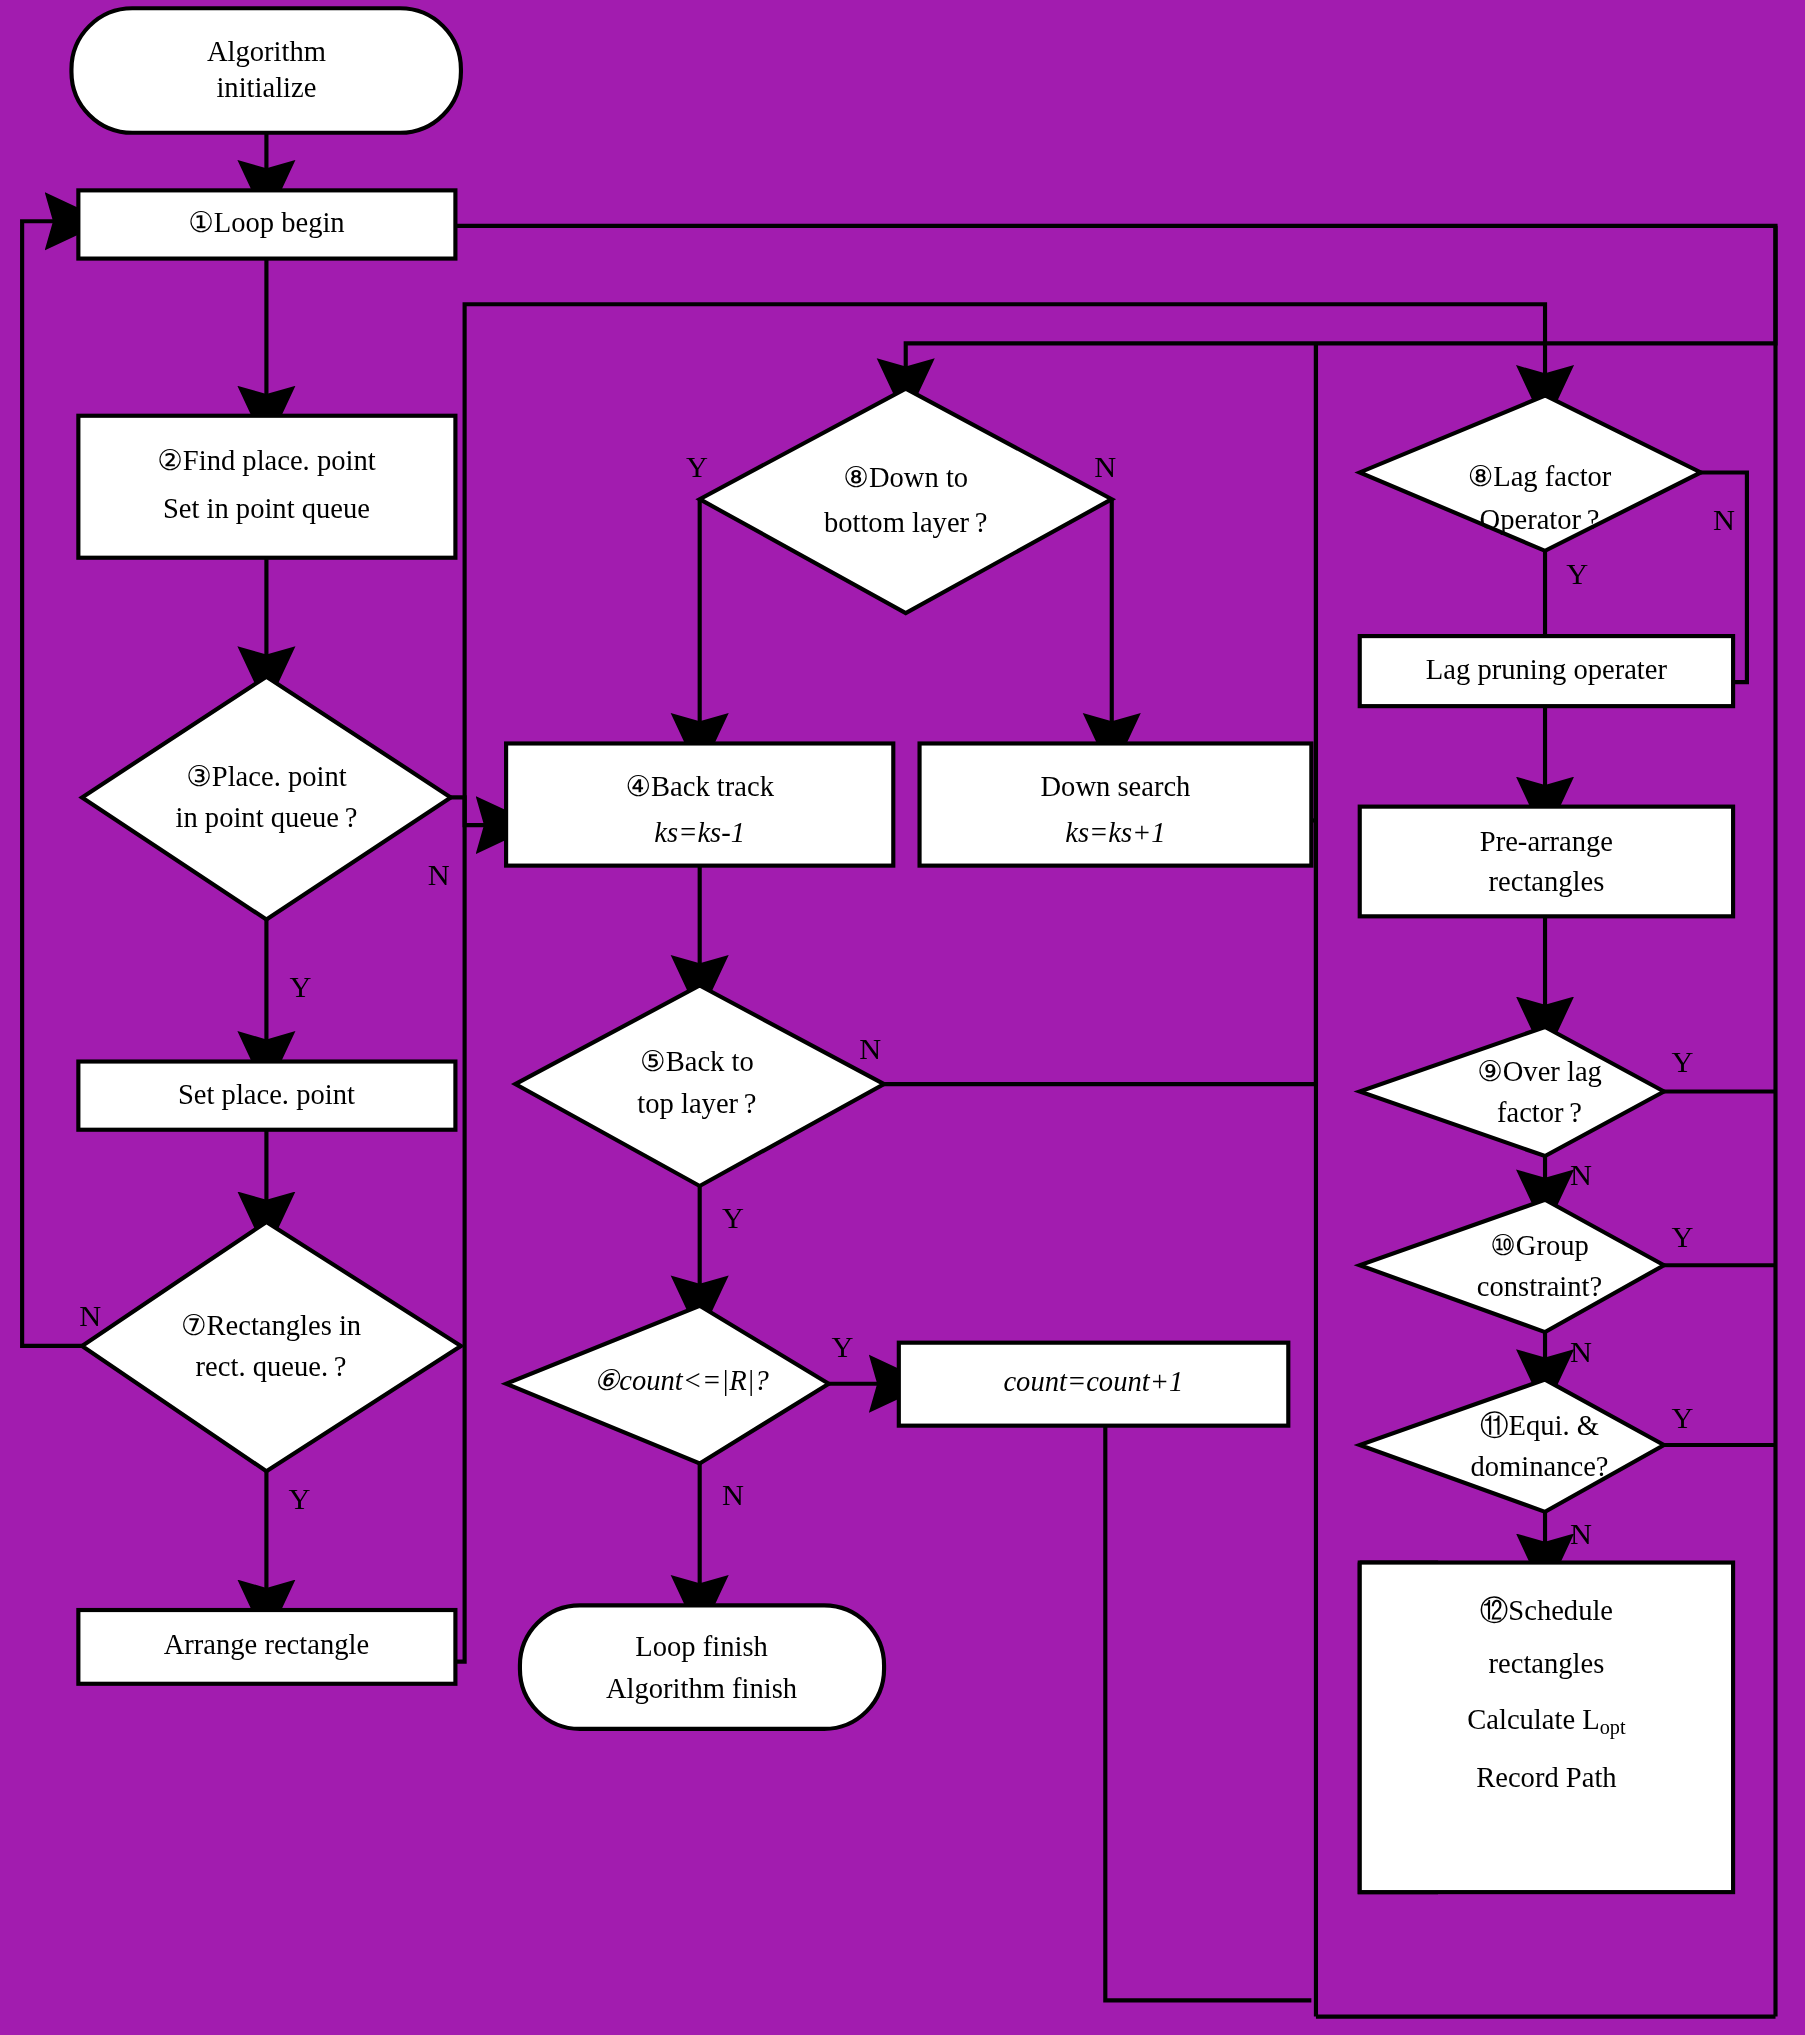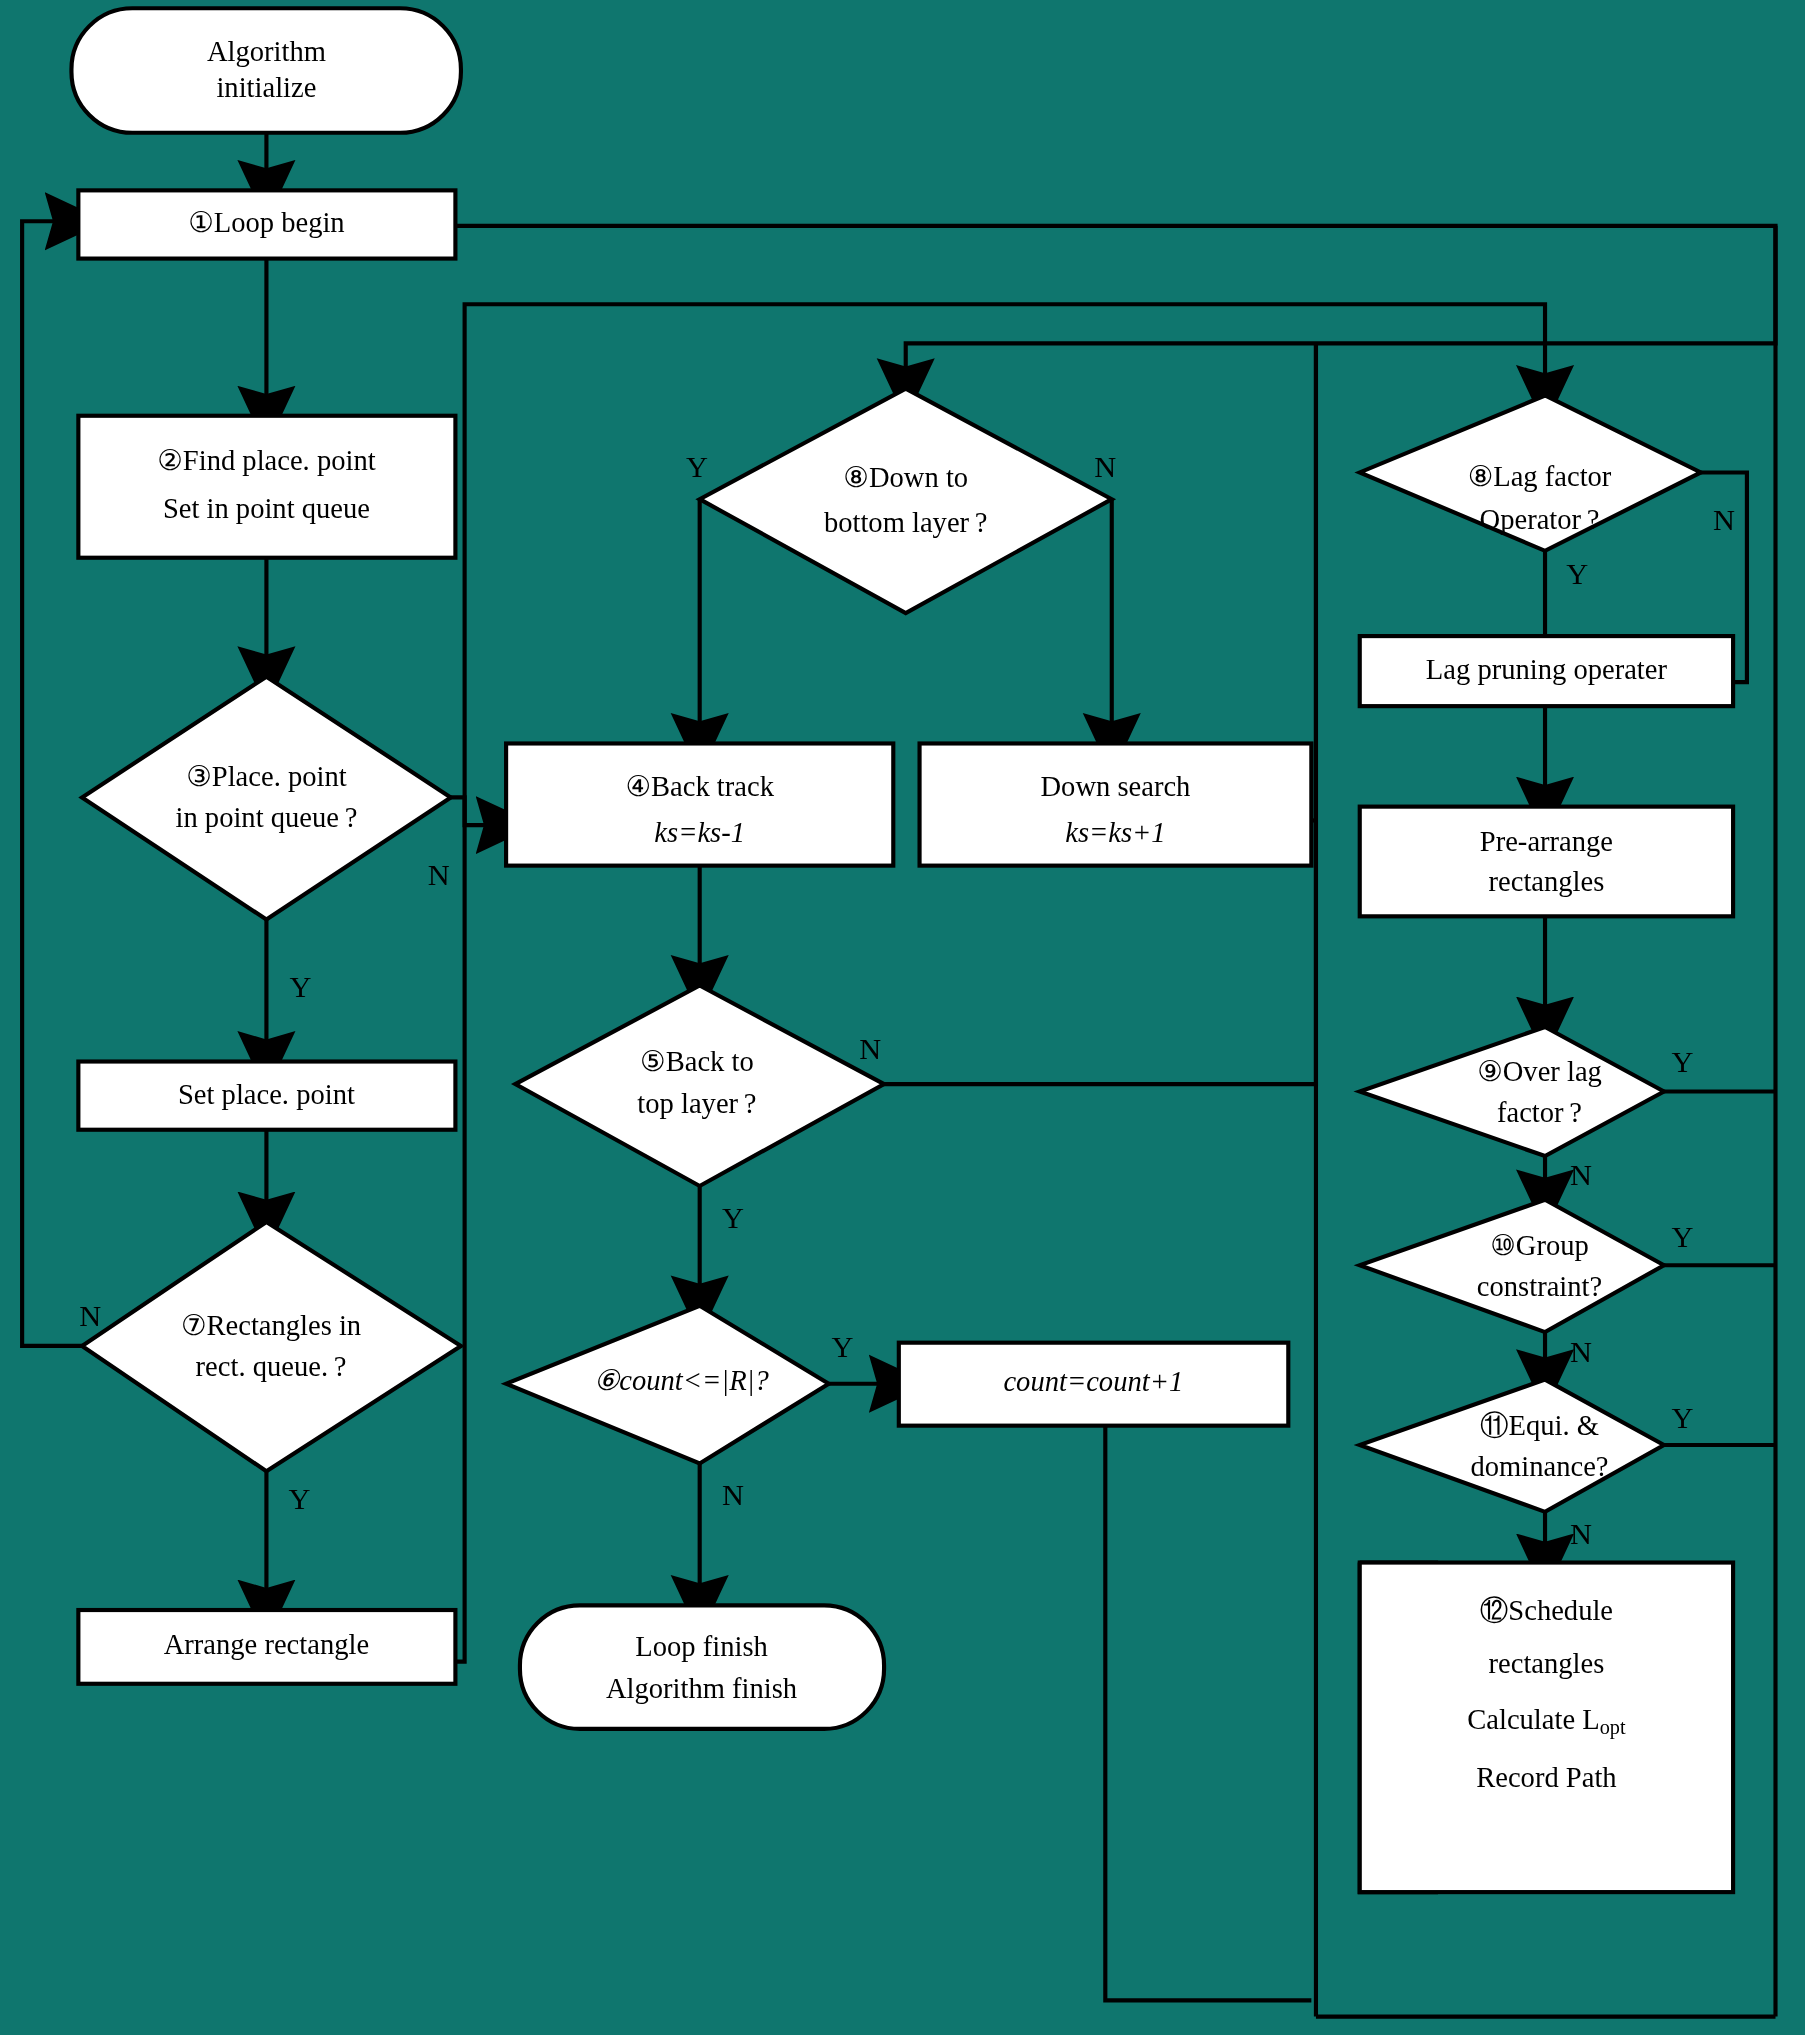--- a/index.html
+++ b/index.html
@@ -1,16 +1,16 @@
 <!DOCTYPE html>
 <html style="font-size:7.4px"><head>
 <meta charset="utf-8">
 <style>
   html,body{margin:0;padding:0;background:#ffffff;}
-  #root{position:relative;width:1805px;height:2035px;background:#0f766e;
+  #root{position:relative;width:1805px;height:2035px;background:#a21caf;
         font-family:"Liberation Serif","DejaVu Serif",serif;}
   svg{position:absolute;left:0;top:0;width:1805px;height:2035px;}
   .nd{fill:#ffffff;stroke:#000000;stroke-width:9;}
   .ln{fill:none;stroke:#000000;stroke-width:9;stroke-linecap:butt;}
   .lbl{font-family:"Liberation Serif","DejaVu Serif",serif;font-size:62px;fill:#000;
        text-anchor:middle;dominant-baseline:middle;white-space:pre;}
   .lbl.it{font-style:italic;}
   .yn{font-family:"Liberation Serif","DejaVu Serif",serif;font-size:66px;fill:#000;
       text-anchor:middle;dominant-baseline:middle;}
   .sub{font-size:44px;}

